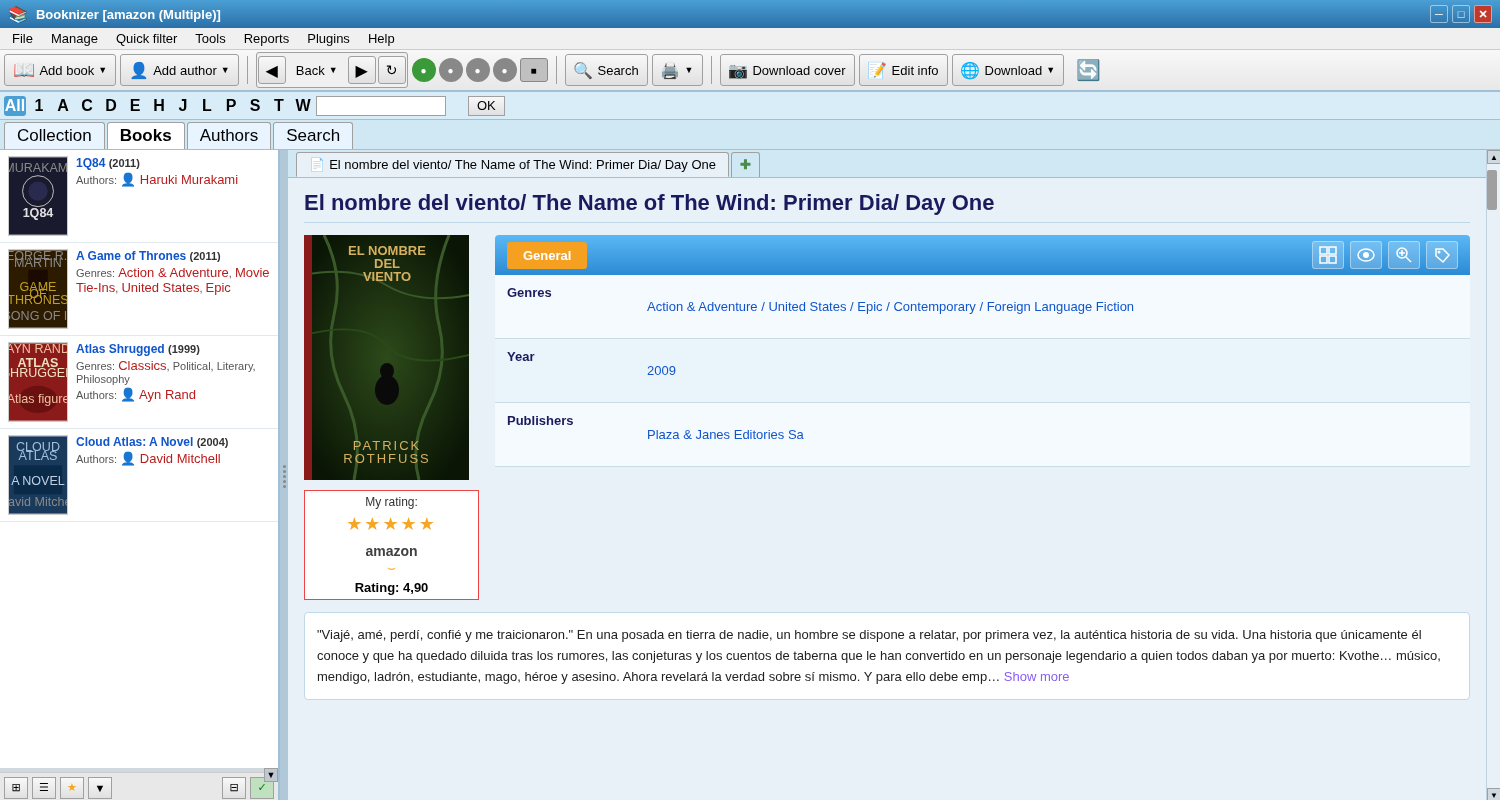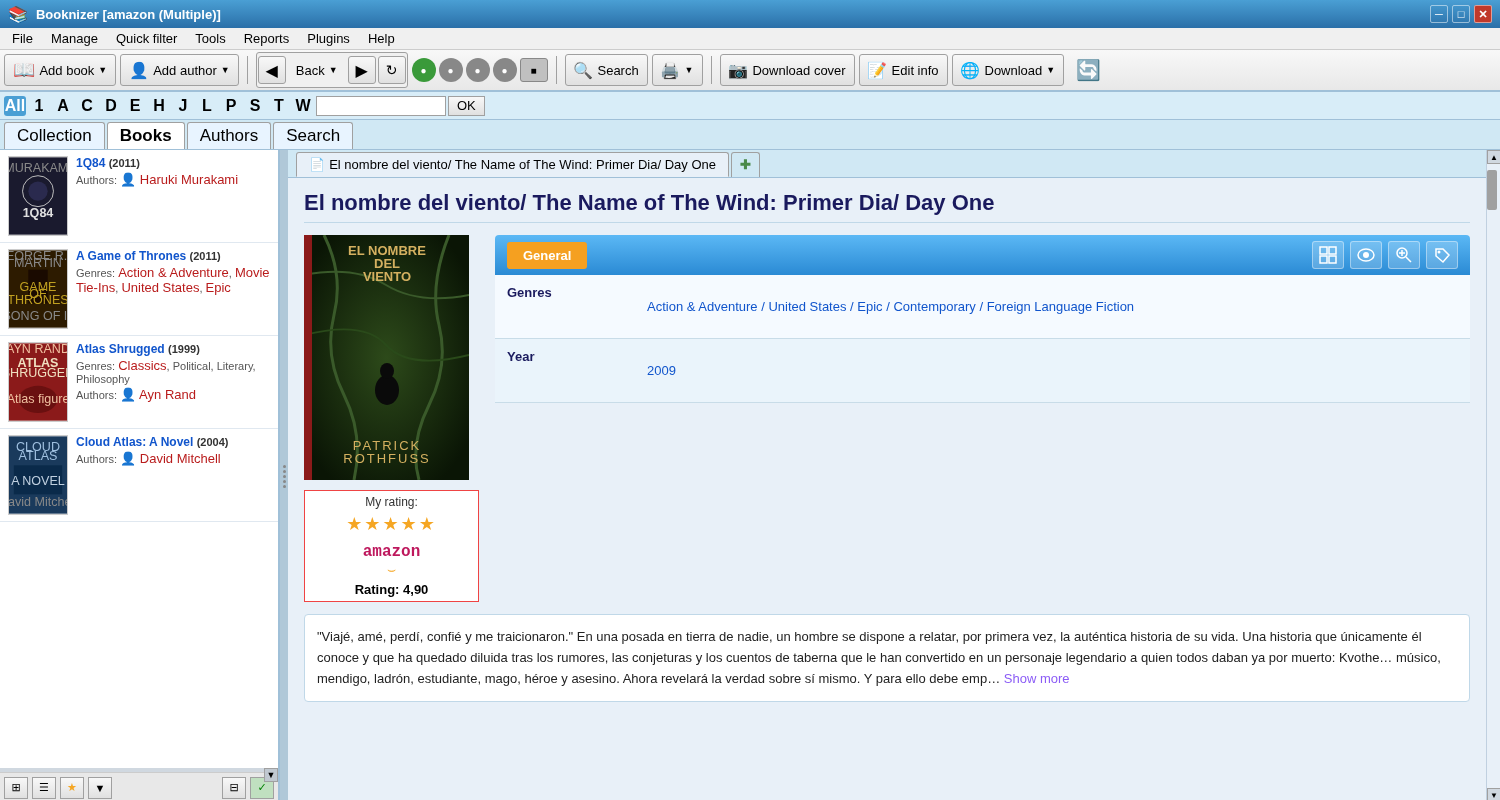--- a/index.html
+++ b/index.html
@@ -100,20 +100,21 @@
       border: 1px solid #a0a0a0;
       padding: 0 4px;
       width: 130px;
       background: white;
     }
     .filter-ok-btn {
       height: 20px; padding: 0 8px;
       border: 1px solid #a0a0a0;
       background: linear-gradient(to bottom, #f8f8f8, #e0e0e0);
       cursor: pointer;
+      margin-left: 20px;
     }
 
     
     .main-tabs {
       display: flex;
       gap: 2px;
       padding: 2px 4px 0;
       background: #d0e8f4;
       border-bottom: 1px solid #a0c0d8;
     }
@@ -265,21 +266,21 @@
       padding: 4px;
       background: white;
       border: 1px solid #ef4444;
     }
     .rating-label { font-size: 12px; color: #333; margin-bottom: 4px; }
     .stars { color: #f5a623; font-size: 18px; letter-spacing: 2px; }
     .amazon-logo {
       margin-top: 8px;
       text-align: center;
     }
-    .amazon-text { font-weight: bold; font-size: 16px; color: #be185d; font-family: Liberation Mono, monospace; }
+    .amazon-text { font-weight: bold; font-size: 14px; color: #404040; font-family: Liberation Sans, sans-serif; }
     .rating-value { font-size: 13px; font-weight: bold; margin-top: 4px; }
 
     
     .info-panel {
       flex: 1;
     }
     .info-header {
       background: linear-gradient(to bottom, #5bb8f5, #2a8ad4);
       height: 40px;
       border-radius: 4px 4px 0 0;
@@ -701,20 +702,26 @@
                 <a href="#">United States</a> / 
                 <a href="#">Epic</a> / 
                 <a href="#">Contemporary</a> / 
                 <a href="#">Foreign Language Fiction</a>
               </td>
             </tr>
             <tr class="info-row">
               <td class="info-label">Year</td>
               <td class="info-value">2009</td>
             </tr>
+            <tr class="info-row">
+              <td class="info-label">Publishers</td>
+              <td class="info-value">
+                <a href="#">Plaza &amp; Janes Editories Sa</a>
+              </td>
+            </tr>
           </tbody>
             </table>
         </div>
       </div>
 
       <div class="description-section">
         <span>"Viajé, amé, perdí, confié y me traicionaron." En una posada en tierra de nadie, un hombre se dispone a relatar, por primera vez, la auténtica historia de su vida. Una historia que únicamente él conoce y que ha quedado diluida tras los rumores, las conjeturas y los cuentos de taberna que le han convertido en un personaje legendario a quien todos daban ya por muerto: Kvothe… músico, mendigo, ladrón, estudiante, mago, héroe y asesino. Ahora revelará la verdad sobre sí mismo. Y para ello debe emp…</span>
         <a class="show-more">Show more</a>
       </div>
 

